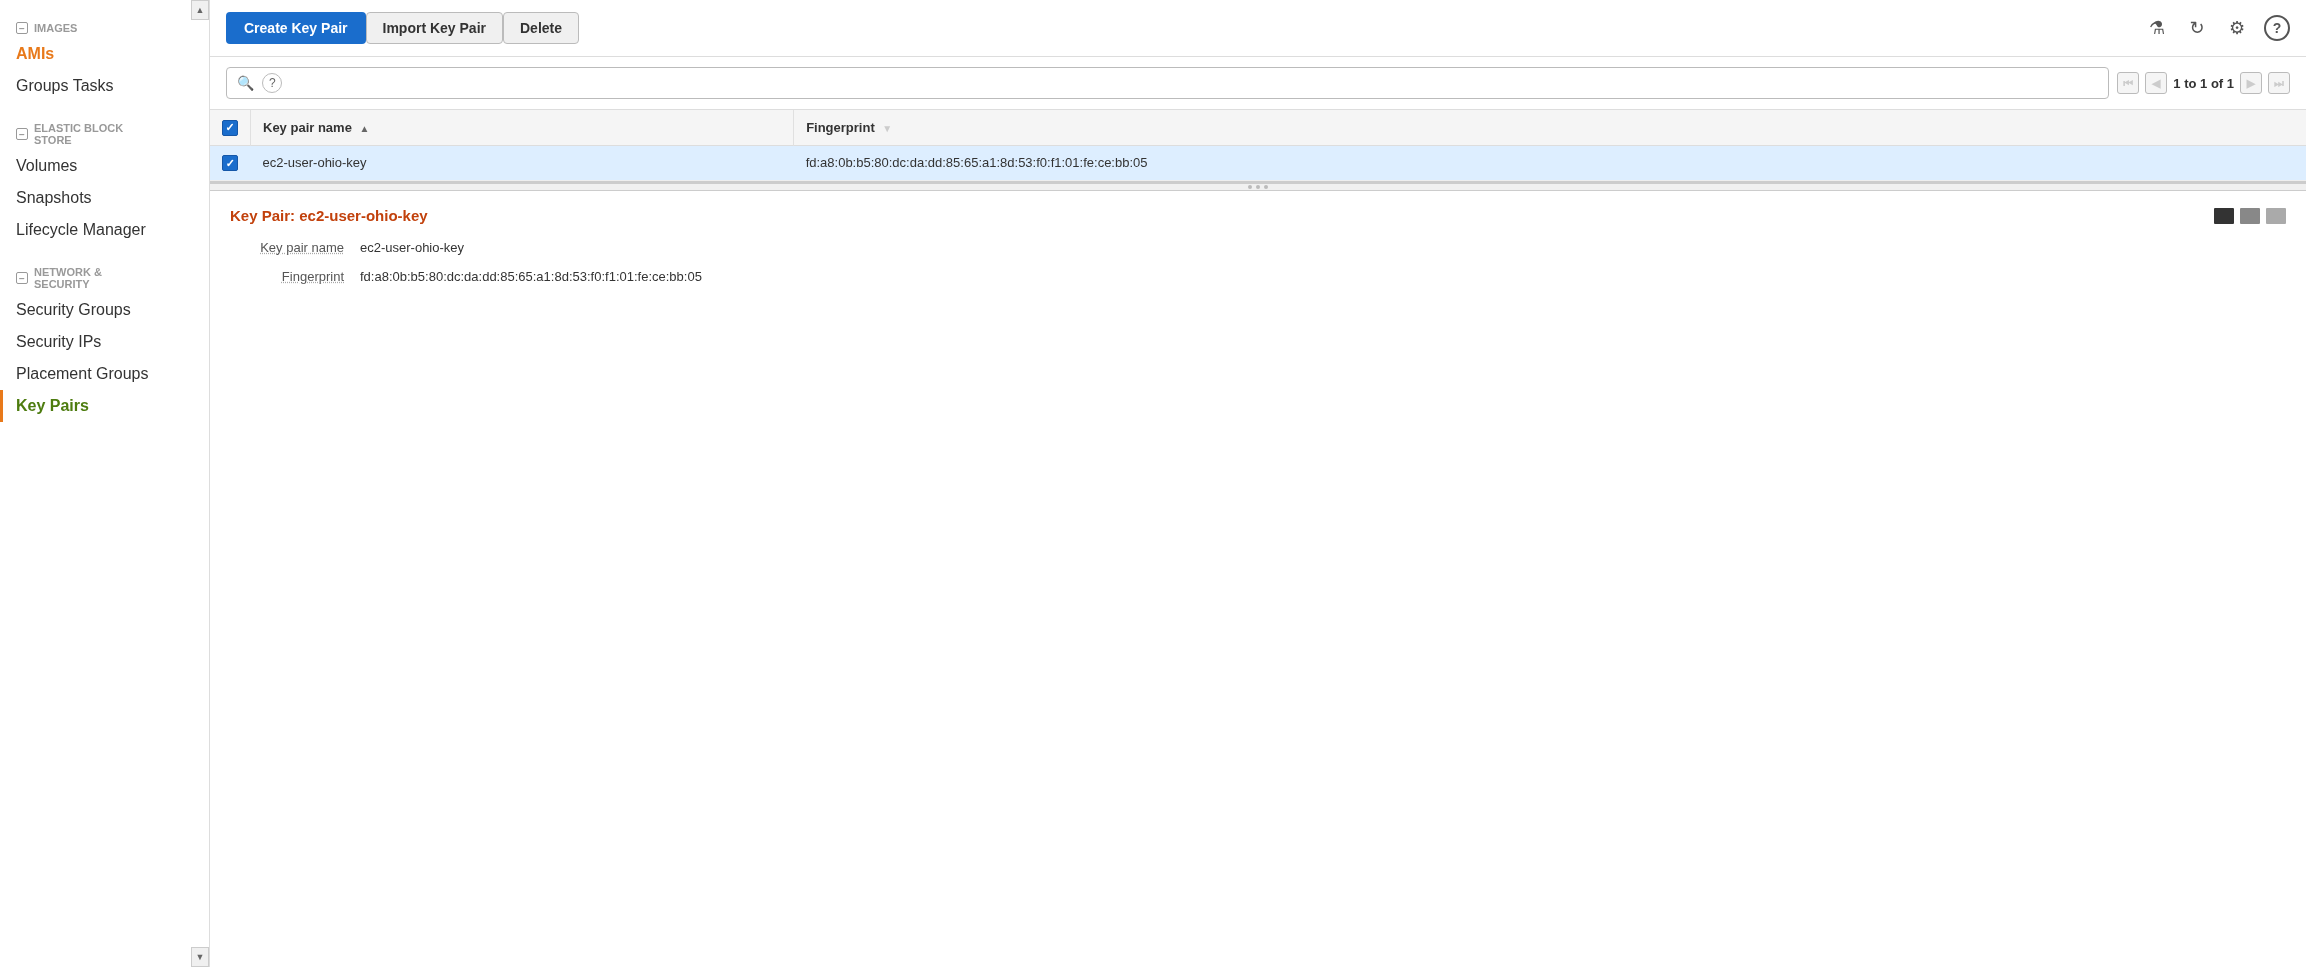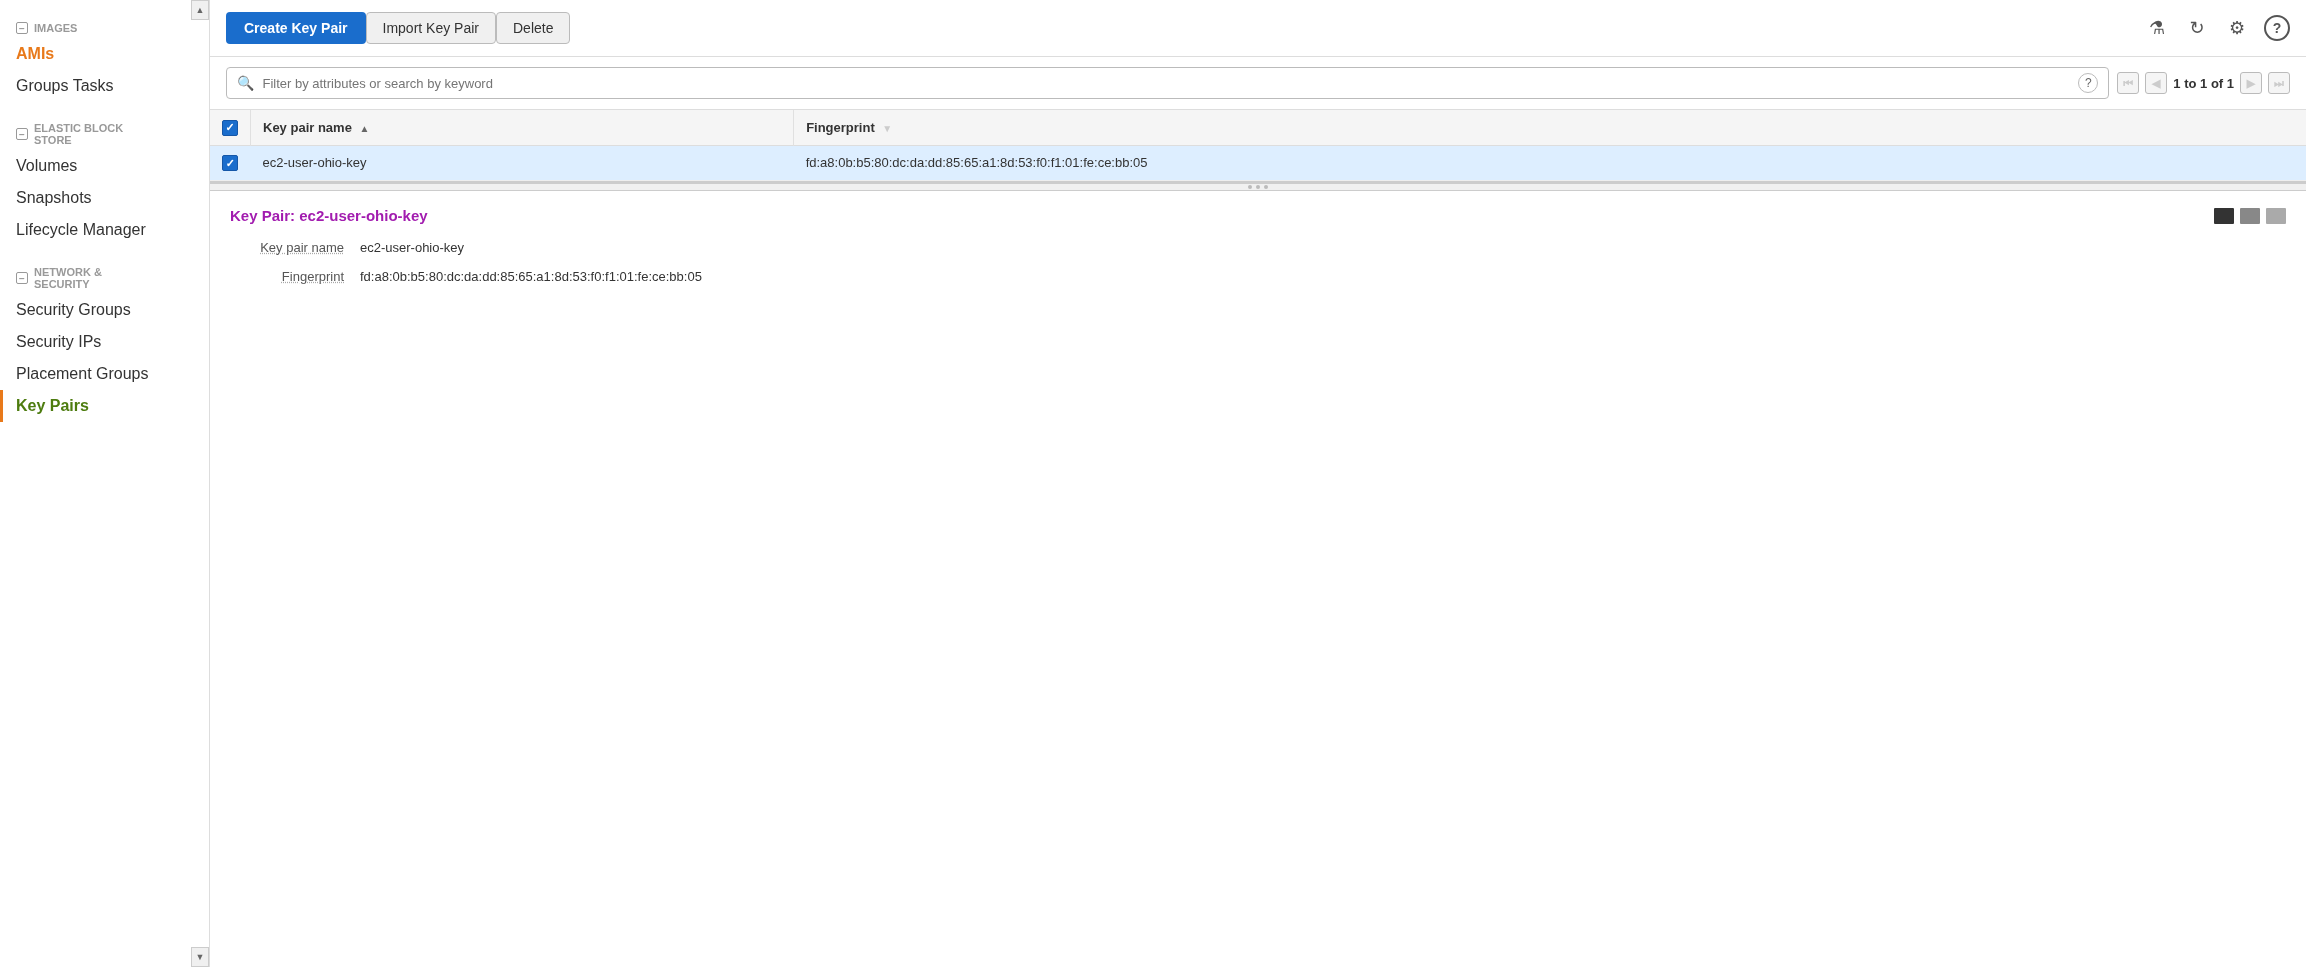--- a/index.html
+++ b/index.html
@@ -117,21 +117,21 @@
       font-weight: bold;
     }
     .btn-secondary {
       background: #f0f0f0;
       color: #333;
       border: 1px solid #bbb;
       padding: 7px 16px;
       border-radius: 4px;
       cursor: pointer;
       font-size: 14px;
-      font-weight: normal;
+      font-weight: bold;
     }
 
     .toolbar-spacer { flex: 1; }
     .toolbar-icons {
       display: flex;
       align-items: center;
       gap: 14px;
     }
     .toolbar-icon {
       width: 26px;
@@ -261,21 +261,21 @@
 
     
     .detail-panel {
       padding: 16px 20px;
       flex: 1;
       overflow-y: auto;
     }
     .detail-title {
       font-size: 15px;
       font-weight: bold;
-      color: #a21caf;
+      color: #c2410c;
       margin-bottom: 16px;
       display: flex;
       align-items: center;
       justify-content: space-between;
       gap: 40px;
     }
     .detail-view-icons {
       display: flex;
       gap: 6px;
     }
@@ -377,21 +377,20 @@
       <div class="toolbar-icon" title="Labs">⚗</div>
       <div class="toolbar-icon" title="Refresh">↻</div>
       <div class="toolbar-icon" title="Settings">⚙</div>
       <div class="toolbar-icon" title="Help" style="width:26px;height:26px;border-radius:50%;border:2px solid #555;font-size:14px;font-weight:bold;">?</div>
     </div>
   </div>
 
   <div class="filter-bar">
     <div class="filter-input-wrap">
       <span class="search-icon">🔍</span>
-      <input type="text" placeholder="Filter by attributes or search by keyword" style="">
       <div class="filter-help">?</div>
     </div>
     <div class="pagination">
       <div class="pagination-btn disabled">⏮</div>
       <div class="pagination-btn disabled">◀</div>
       <span>1 to 1 of 1</span>
       <div class="pagination-btn disabled">▶</div>
       <div class="pagination-btn disabled">⏭</div>
     </div>
   </div>

